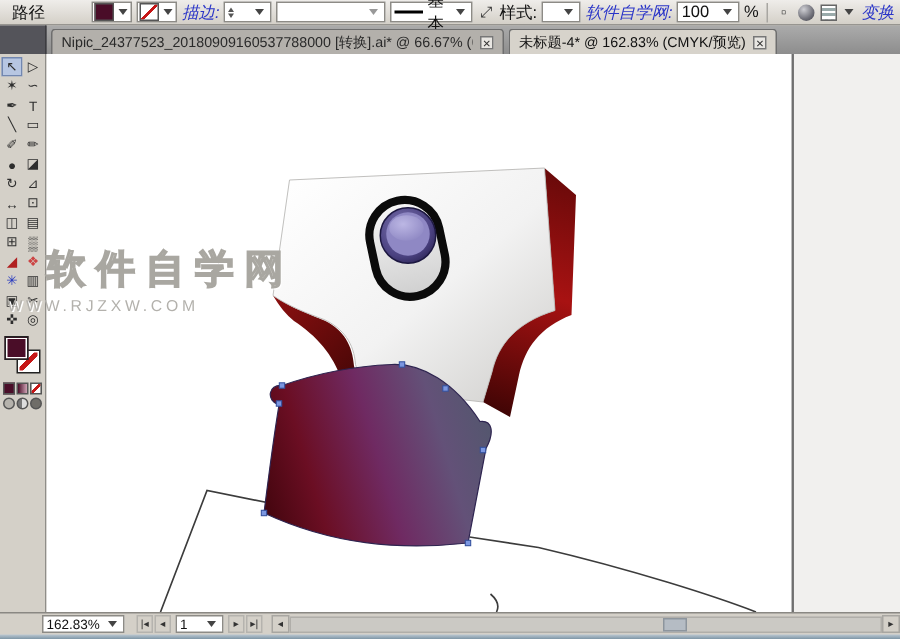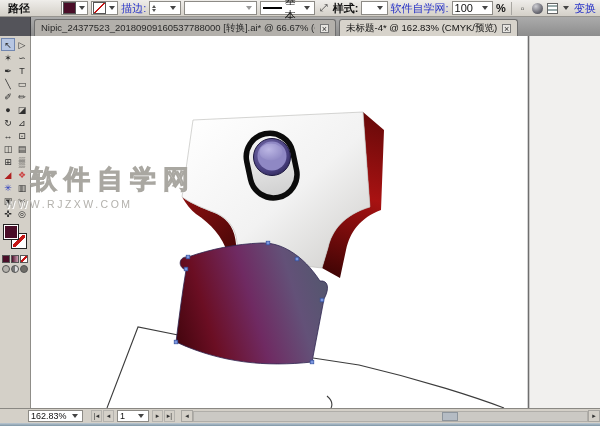--- a/index.html
+++ b/index.html
@@ -3,22 +3,22 @@
 <meta charset="utf-8">
 <style>
   * { margin:0; padding:0; box-sizing:border-box; }
   body { font-family:"Liberation Sans","DejaVu Sans",sans-serif; }
   .app { position:relative; width:600px; height:426px; background:#d4d0c8; overflow:hidden;
          font-size:11px; color:#111; }
 
   
   .control-bar { height:17px; display:flex; align-items:center; padding:0 4px 0 8px; gap:3px;
     background:linear-gradient(#efedea,#d4d0c8); border-bottom:1px solid #979590; }
-  .cb-label { white-space:nowrap;font-weight:bold; }
-  .link { color:#2a35c8; white-space:nowrap; }
+  .cb-label { white-space:nowrap; }
+  .link { color:#2a35c8; white-space:nowrap;font-style:italic; }
   .swatch-group { display:flex; align-items:center; border:1px solid #8d8b86; background:#fff; height:14px; }
   .swatch { width:13px; height:12px; margin:0 1px; border:1px solid #555; }
   .swatch.fill-maroon { background:#4a0d28; }
   .swatch.stroke-none { background:linear-gradient(135deg,#fff 44%,#c61616 44%,#c61616 56%,#fff 56%); }
   .caret { width:0; height:0; border-left:3px solid transparent; border-right:3px solid transparent;
            border-top:4px solid #444; margin:0 2px; }
   .combo { display:flex; align-items:center; justify-content:space-between; background:#fff;
            border:1px solid #8d8b86; height:14px; padding:0 2px; }
   .stepper { display:flex; flex-direction:column; gap:1px; margin-right:2px; }
   .stepper i { width:0; height:0; border-left:2.5px solid transparent; border-right:2.5px solid transparent; }

